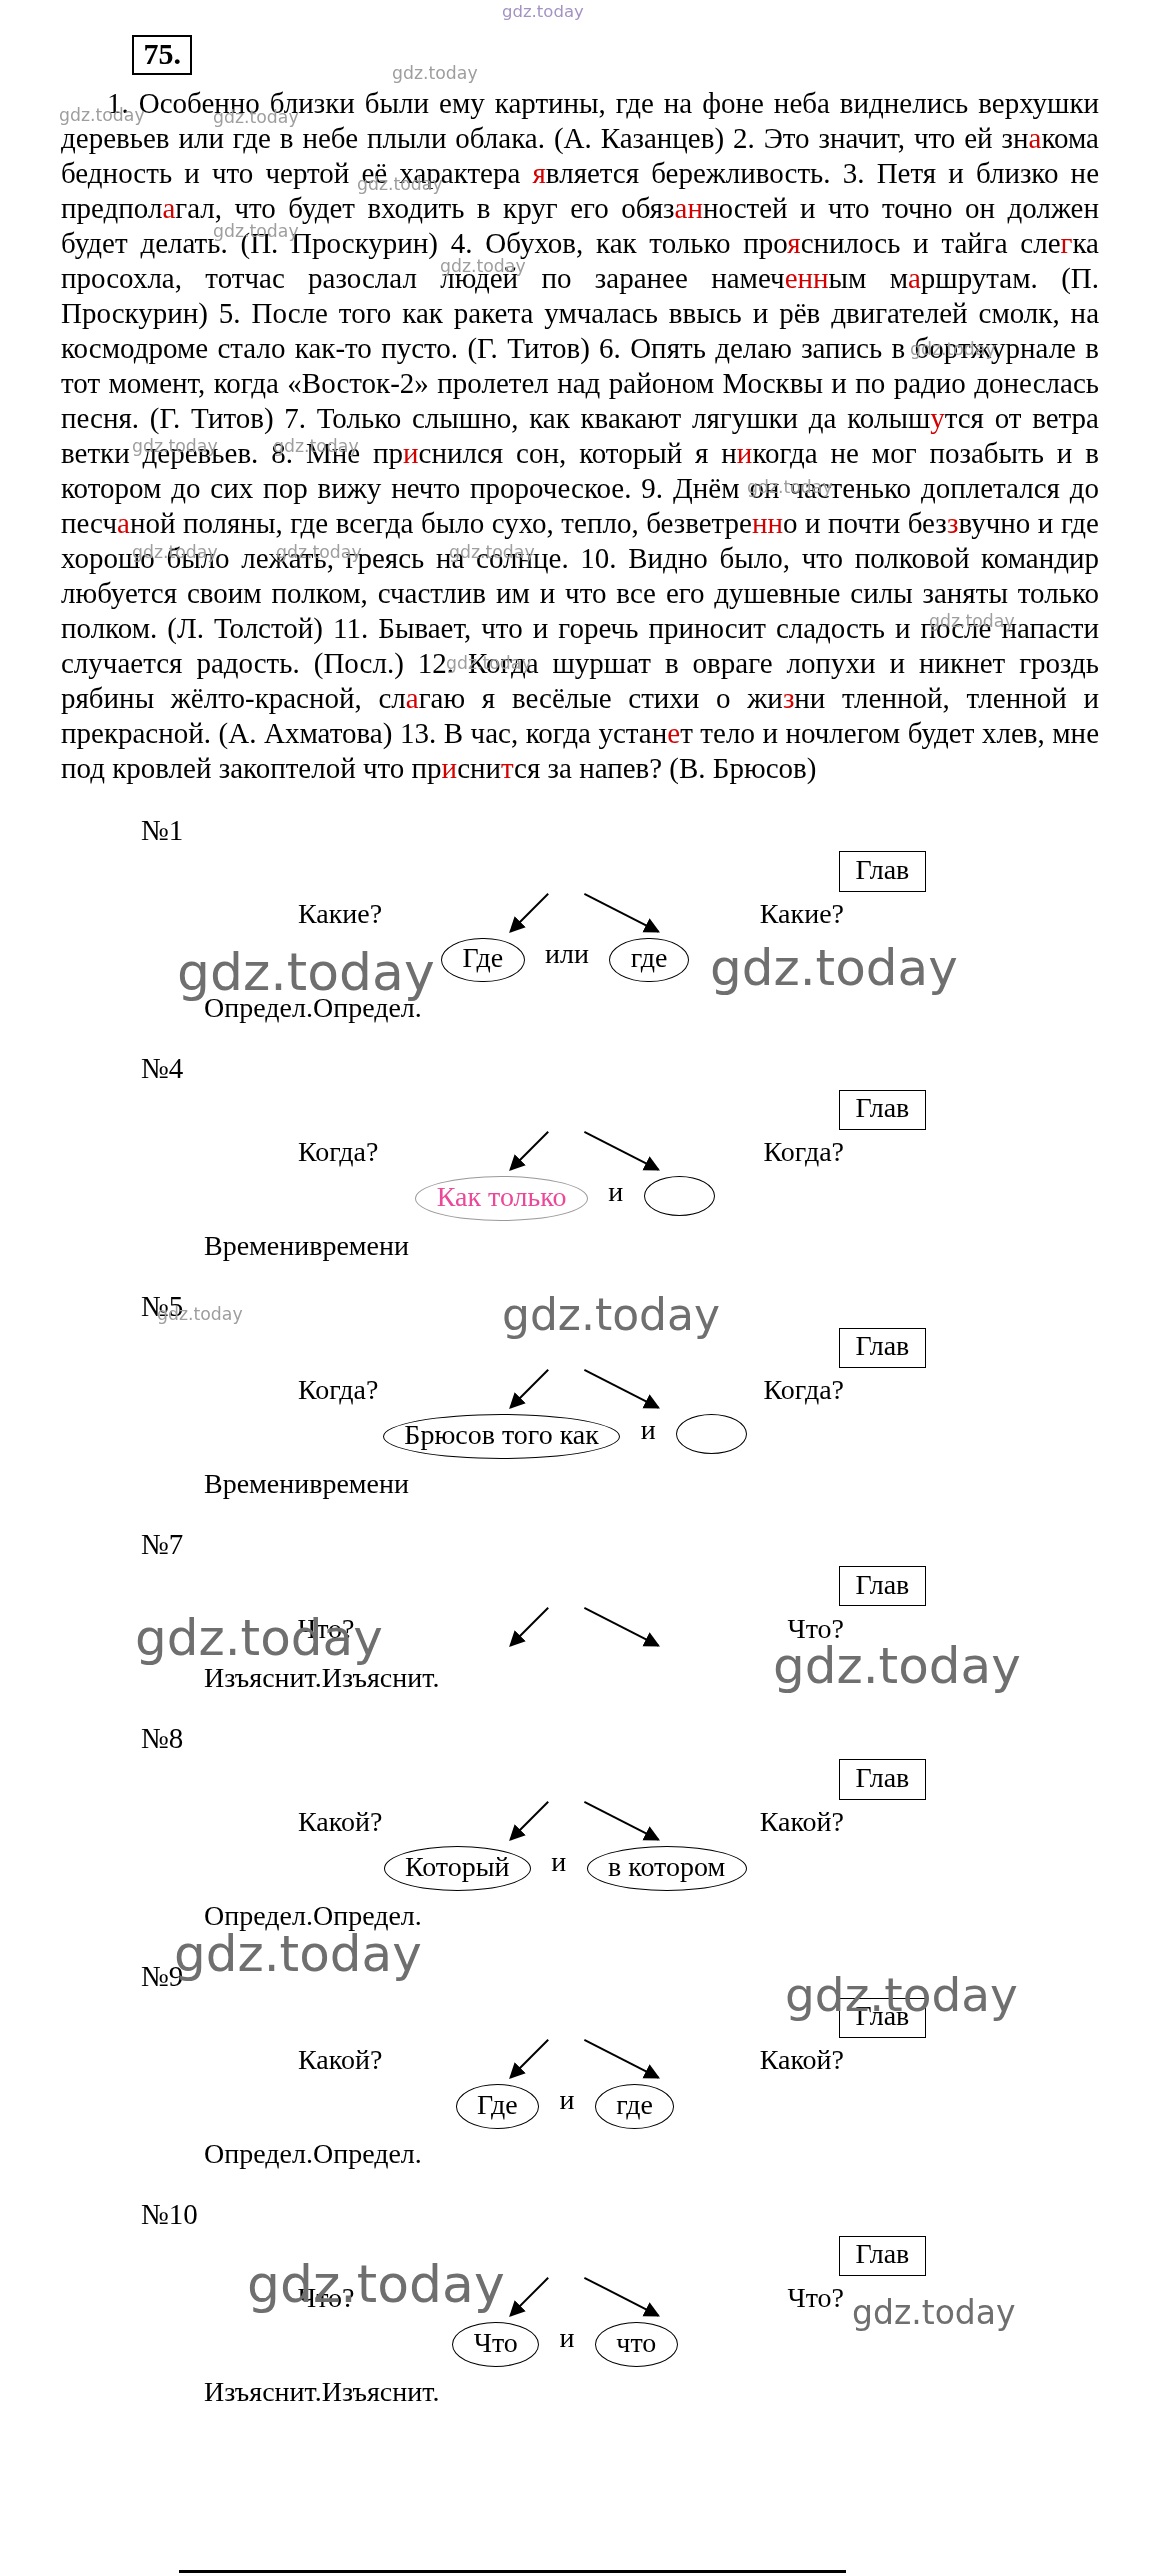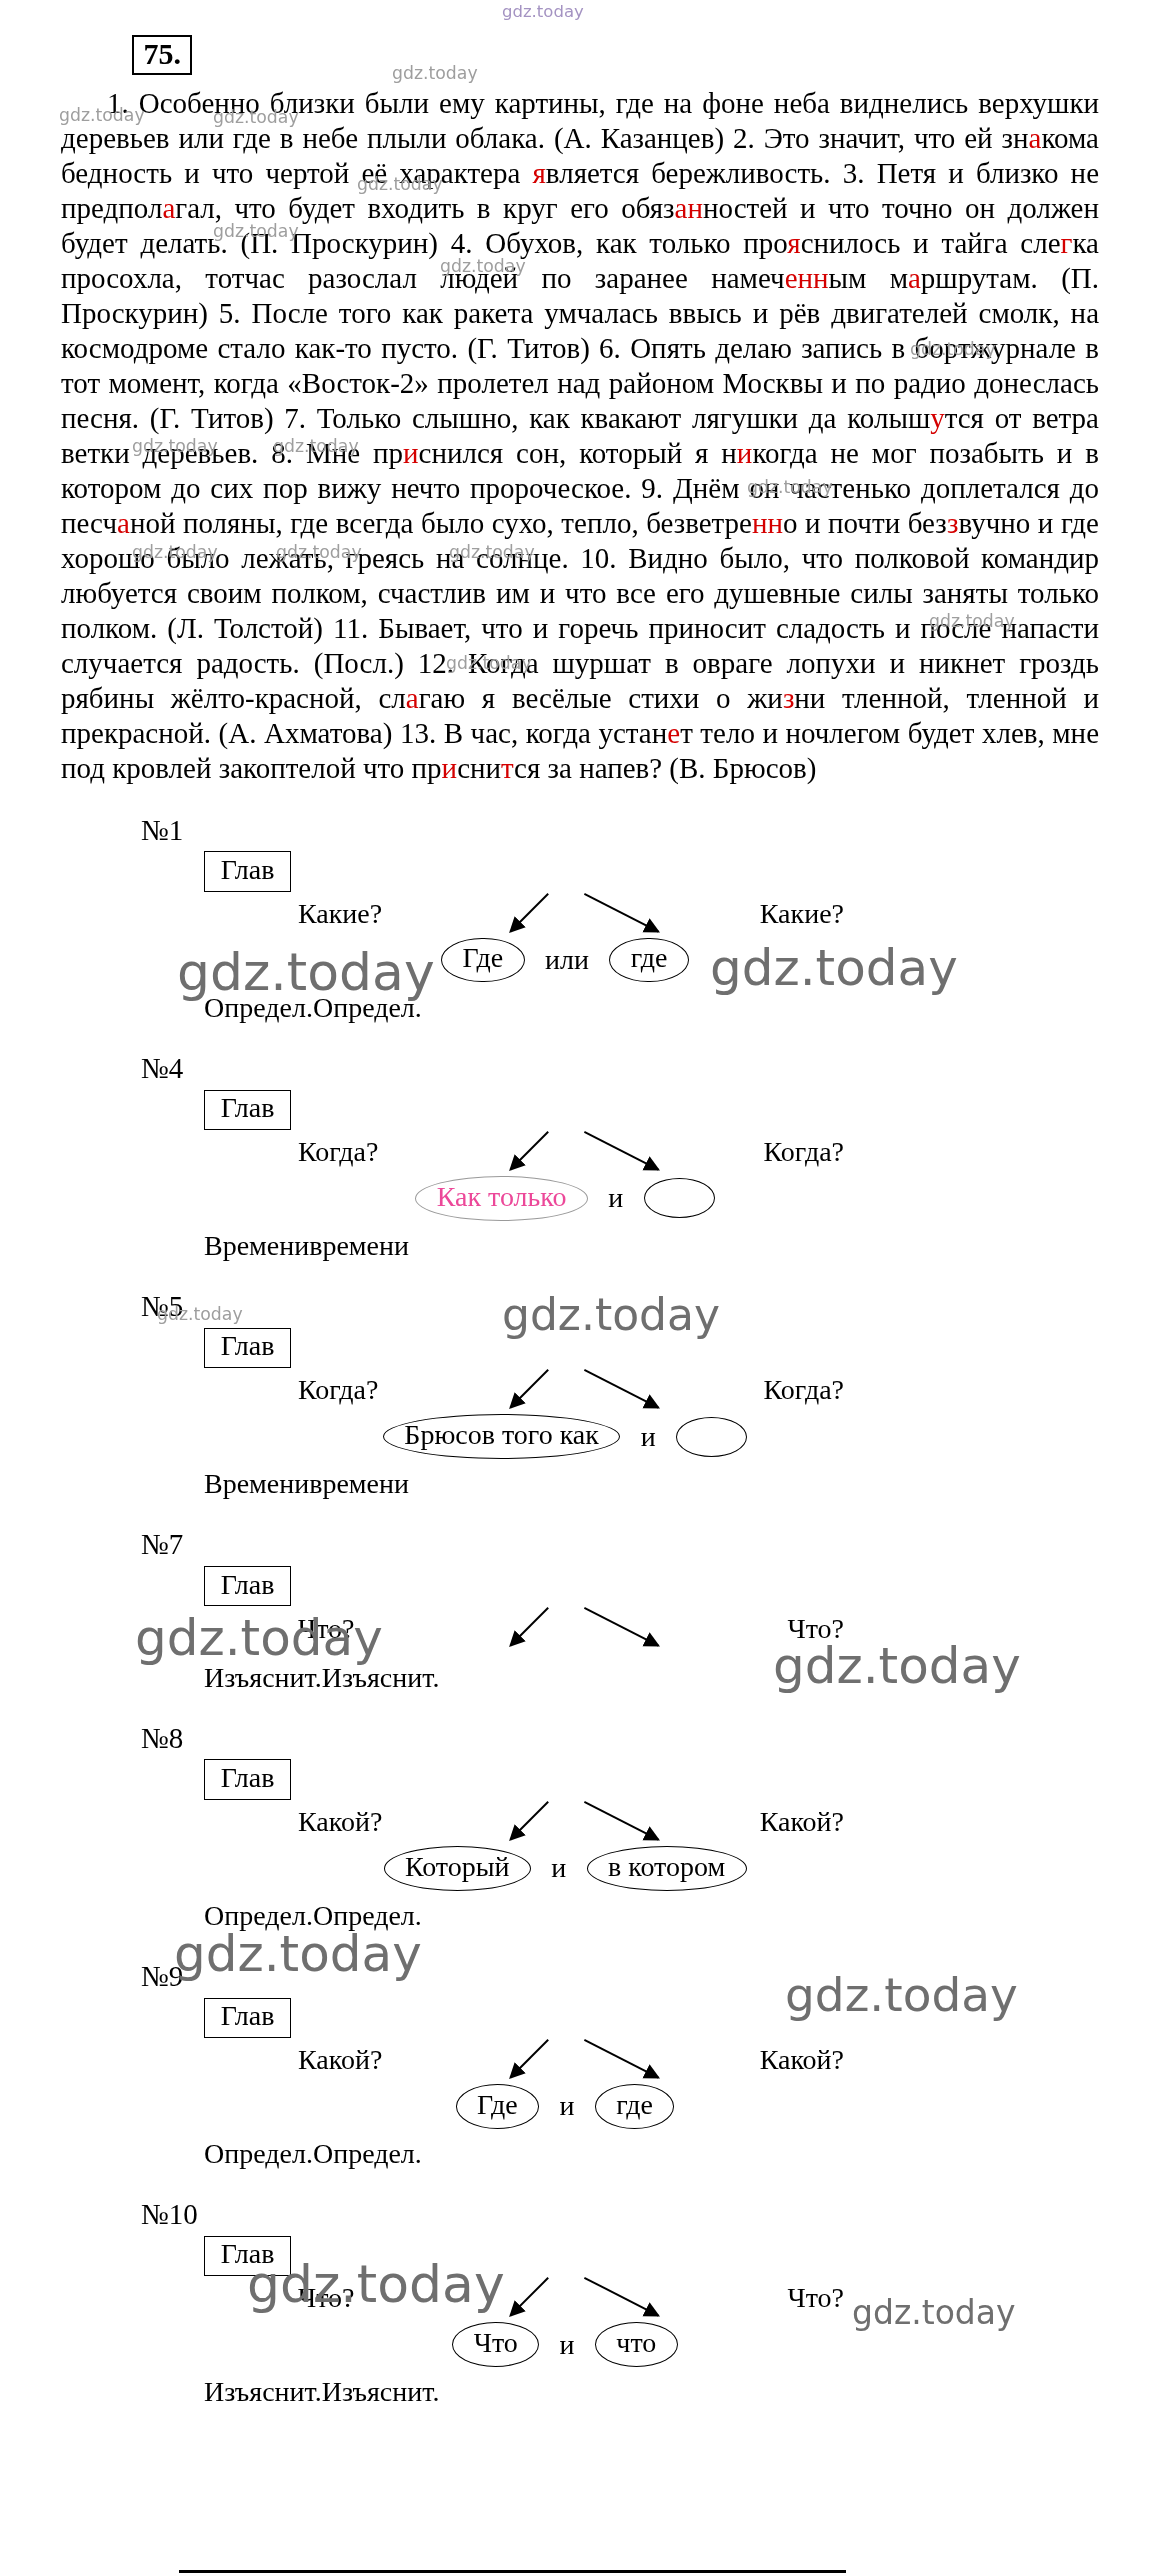--- a/index.html
+++ b/index.html
@@ -31,32 +31,32 @@
 
   .diagram-number {
     font-size:29px;
     margin:28px 0 4.7px 141px;
   }
   .diagram {
     position:relative;
     width:722px;
     margin-left:204px;
   }
-  .head-row { display:flex; justify-content:flex-start; }
+  .head-row { display:flex; justify-content:flex-end; }
   .head-box {
     border:1.6px solid #000;
     padding:1.6px 15.7px 4.7px;
     font-size:28px;
     background:#fff;
   }
   .arrow-area { position:relative; height:46px; }
   .arrow-svg { position:absolute; left:50%; margin-left:-141px; top:0; }
   .q-left  { position:absolute; font-size:28px; top:6.3px; left:94px; white-space:nowrap; }
   .q-right { position:absolute; font-size:28px; top:6.3px; right:82px; white-space:nowrap; }
-  .ovals-row { display:flex; justify-content:center; align-items:center; gap:20.4px; }
+  .ovals-row { display:flex; justify-content:center; gap:20.4px; }
   .oval {
     border:1.6px solid #000;
     border-radius:50%;
     font-size:28px;
     padding:3.9px 20.4px 7px;
     white-space:nowrap;
     text-align:center;
   }
   .oval.empty { width:69px; height:38px; padding:0; }
   .oval.faded { color:#ec4899; border-color:#9a9a9a; }

